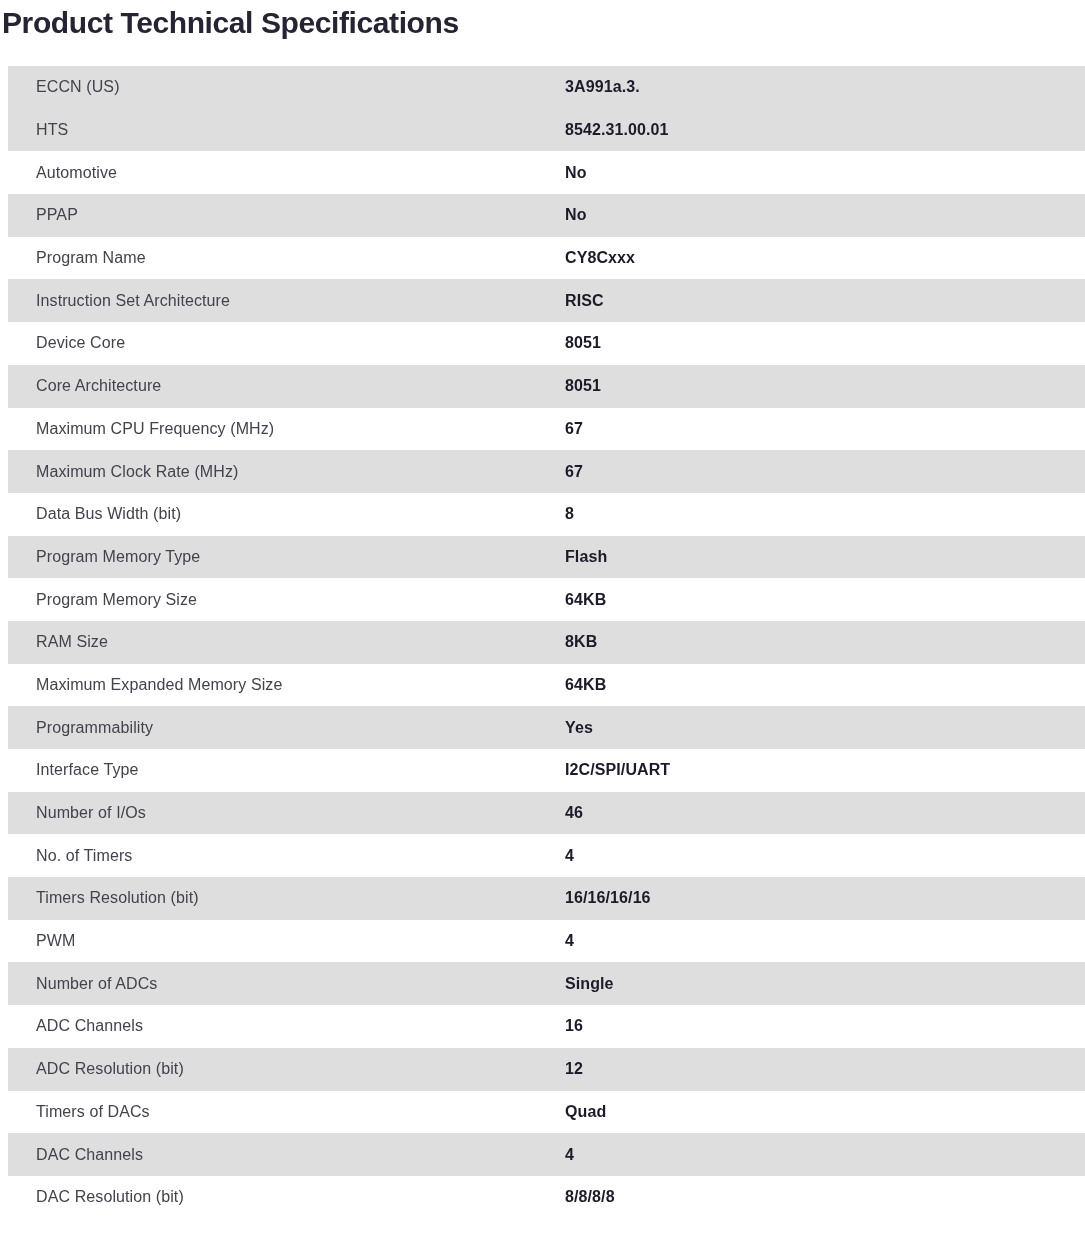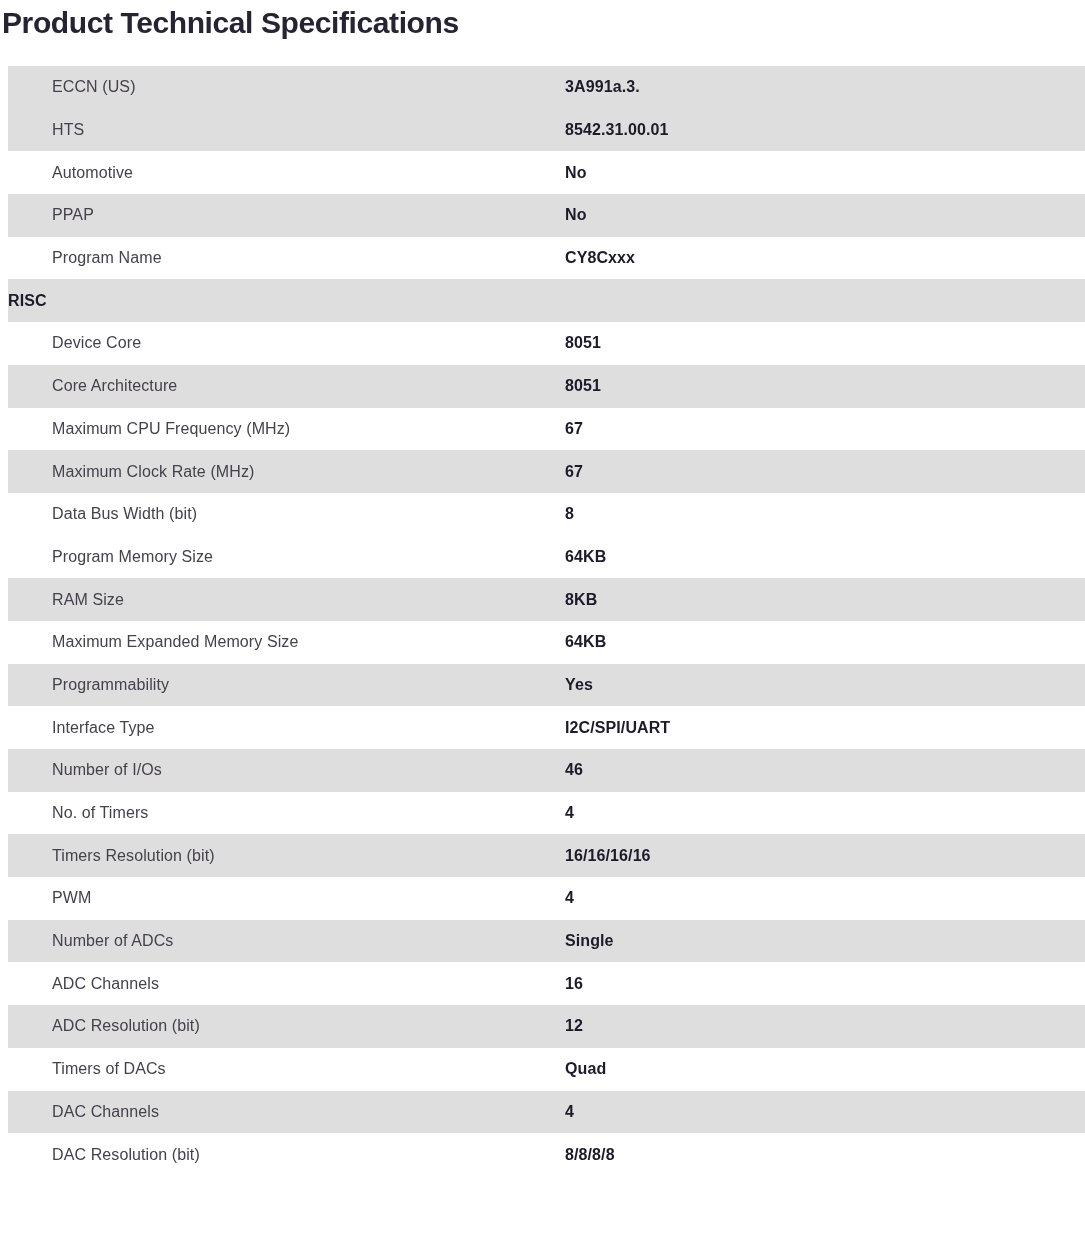--- a/index.html
+++ b/index.html
@@ -47,21 +47,21 @@
     display: flex;
     align-items: center;
     background: var(--row-bg);
   }
   .spec-row.alt {
     background: var(--stripe-bg);
   }
   .spec-label {
     width: 557px;
     flex: 0 0 557px;
-    padding-left: 44px;
+    padding-left: 28px;
     font-size: 16px;
     color: var(--label-color);
     letter-spacing: 0.1px;
     white-space: nowrap;
     overflow: hidden;
   }
   .spec-value {
     font-size: 16px;
     font-weight: 700;
     color: var(--value-color);
@@ -92,20 +92,21 @@
       </div>
       <div class="spec-row alt">
         <span class="spec-label">PPAP</span>
         <span class="spec-value">No</span>
       </div>
       <div class="spec-row">
         <span class="spec-label">Program Name</span>
         <span class="spec-value">CY8Cxxx</span>
       </div>
       <div class="spec-row alt">
+        <span class="spec-label">Instruction Set Architecture</span>
         <span class="spec-value">RISC</span>
       </div>
       <div class="spec-row">
         <span class="spec-label">Device Core</span>
         <span class="spec-value">8051</span>
       </div>
       <div class="spec-row alt">
         <span class="spec-label">Core Architecture</span>
         <span class="spec-value">8051</span>
       </div>
@@ -113,20 +114,24 @@
         <span class="spec-label">Maximum CPU Frequency (MHz)</span>
         <span class="spec-value">67</span>
       </div>
       <div class="spec-row alt">
         <span class="spec-label">Maximum Clock Rate (MHz)</span>
         <span class="spec-value">67</span>
       </div>
       <div class="spec-row">
         <span class="spec-label">Data Bus Width (bit)</span>
         <span class="spec-value">8</span>
+      </div>
+      <div class="spec-row alt">
+        <span class="spec-label">Program Memory Type</span>
+        <span class="spec-value">Flash</span>
       </div>
       <div class="spec-row">
         <span class="spec-label">Program Memory Size</span>
         <span class="spec-value">64KB</span>
       </div>
       <div class="spec-row alt">
         <span class="spec-label">RAM Size</span>
         <span class="spec-value">8KB</span>
       </div>
       <div class="spec-row">

